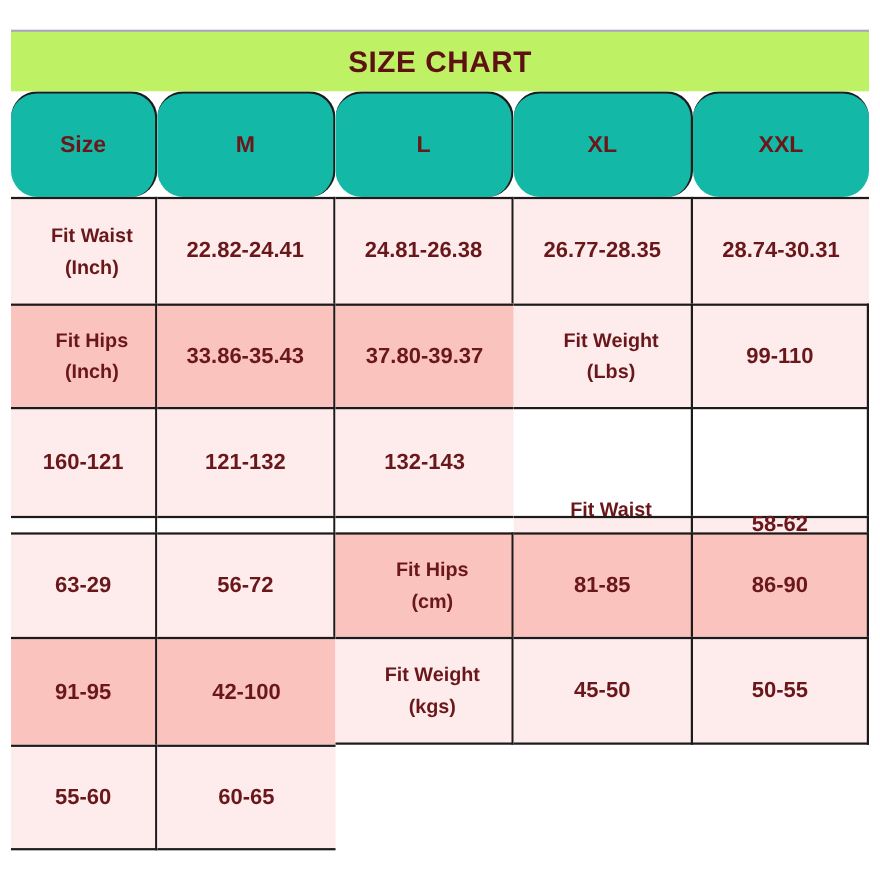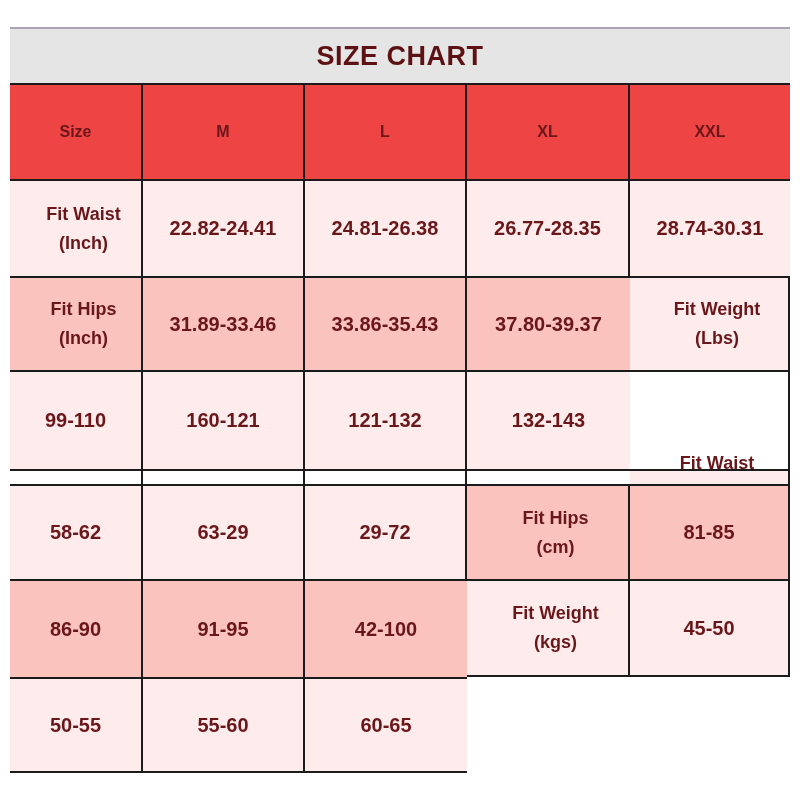--- a/index.html
+++ b/index.html
@@ -35,28 +35,28 @@
     color: #6a171b;
     font-weight: bold;
     border-top: 2px solid #1b1b1b;
     border-right: 2px solid #1b1b1b;
     box-sizing: border-box;
   }
   .cell.lastcol { border-right: none; }
   .cell.botrow  { border-bottom: 2px solid #1b1b1b; }
   .title {
     grid-column: 1 / -1;
-    background: #e5e5e5;
+    background: #bef264;
     color: #5d1113;
     font-size: 27px;
     letter-spacing: 0.5px;
     border-top: none;
     border-right: none;
   }
-  .head  { background: #ef4444; font-size: 16px; }
+  .head  { background: #14b8a6; font-size: 21px; border-radius: 24px; }
   .light { background: #fdeceb; }
   .dark  { background: #fac3bd; }
   .gap   { background: #ffffff; }
   .lab   { font-size: 18px; line-height: 1.6; white-space: pre-line; padding-left: 16px; }
   .val   { font-size: 20px; }
 </style>
 </head>
 <body>
 
 <div class="canvas">
@@ -72,42 +72,41 @@
 
     <div class="cell light lab">Fit Waist
 (Inch)</div>
     <div class="cell light val">22.82-24.41</div>
     <div class="cell light val">24.81-26.38</div>
     <div class="cell light val">26.77-28.35</div>
     <div class="cell light val lastcol">28.74-30.31</div>
 
     <div class="cell dark lab">Fit Hips
 (Inch)</div>
-    <div class="cell dark val">31.89-33.46</div>
     <div class="cell dark val">33.86-35.43</div>
     <div class="cell dark val lastcol">37.80-39.37</div>
 
     <div class="cell light lab">Fit Weight
 (Lbs)</div>
     <div class="cell light val">99-110</div>
     <div class="cell light val">160-121</div>
     <div class="cell light val">121-132</div>
     <div class="cell light val lastcol">132-143</div>
 
     <div class="cell gap"></div>
     <div class="cell gap"></div>
     <div class="cell gap"></div>
     <div class="cell gap"></div>
     <div class="cell gap lastcol"></div>
 
     <div class="cell light lab">Fit Waist
 (cm)</div>
     <div class="cell light val">58-62</div>
     <div class="cell light val">63-29</div>
-    <div class="cell light val">29-72</div>
+    <div class="cell light val">56-72</div>
 
     <div class="cell dark lab">Fit Hips
 (cm)</div>
     <div class="cell dark val">81-85</div>
     <div class="cell dark val">86-90</div>
     <div class="cell dark val">91-95</div>
     <div class="cell dark val lastcol">42-100</div>
 
     <div class="cell light lab botrow">Fit Weight
 (kgs)</div>

